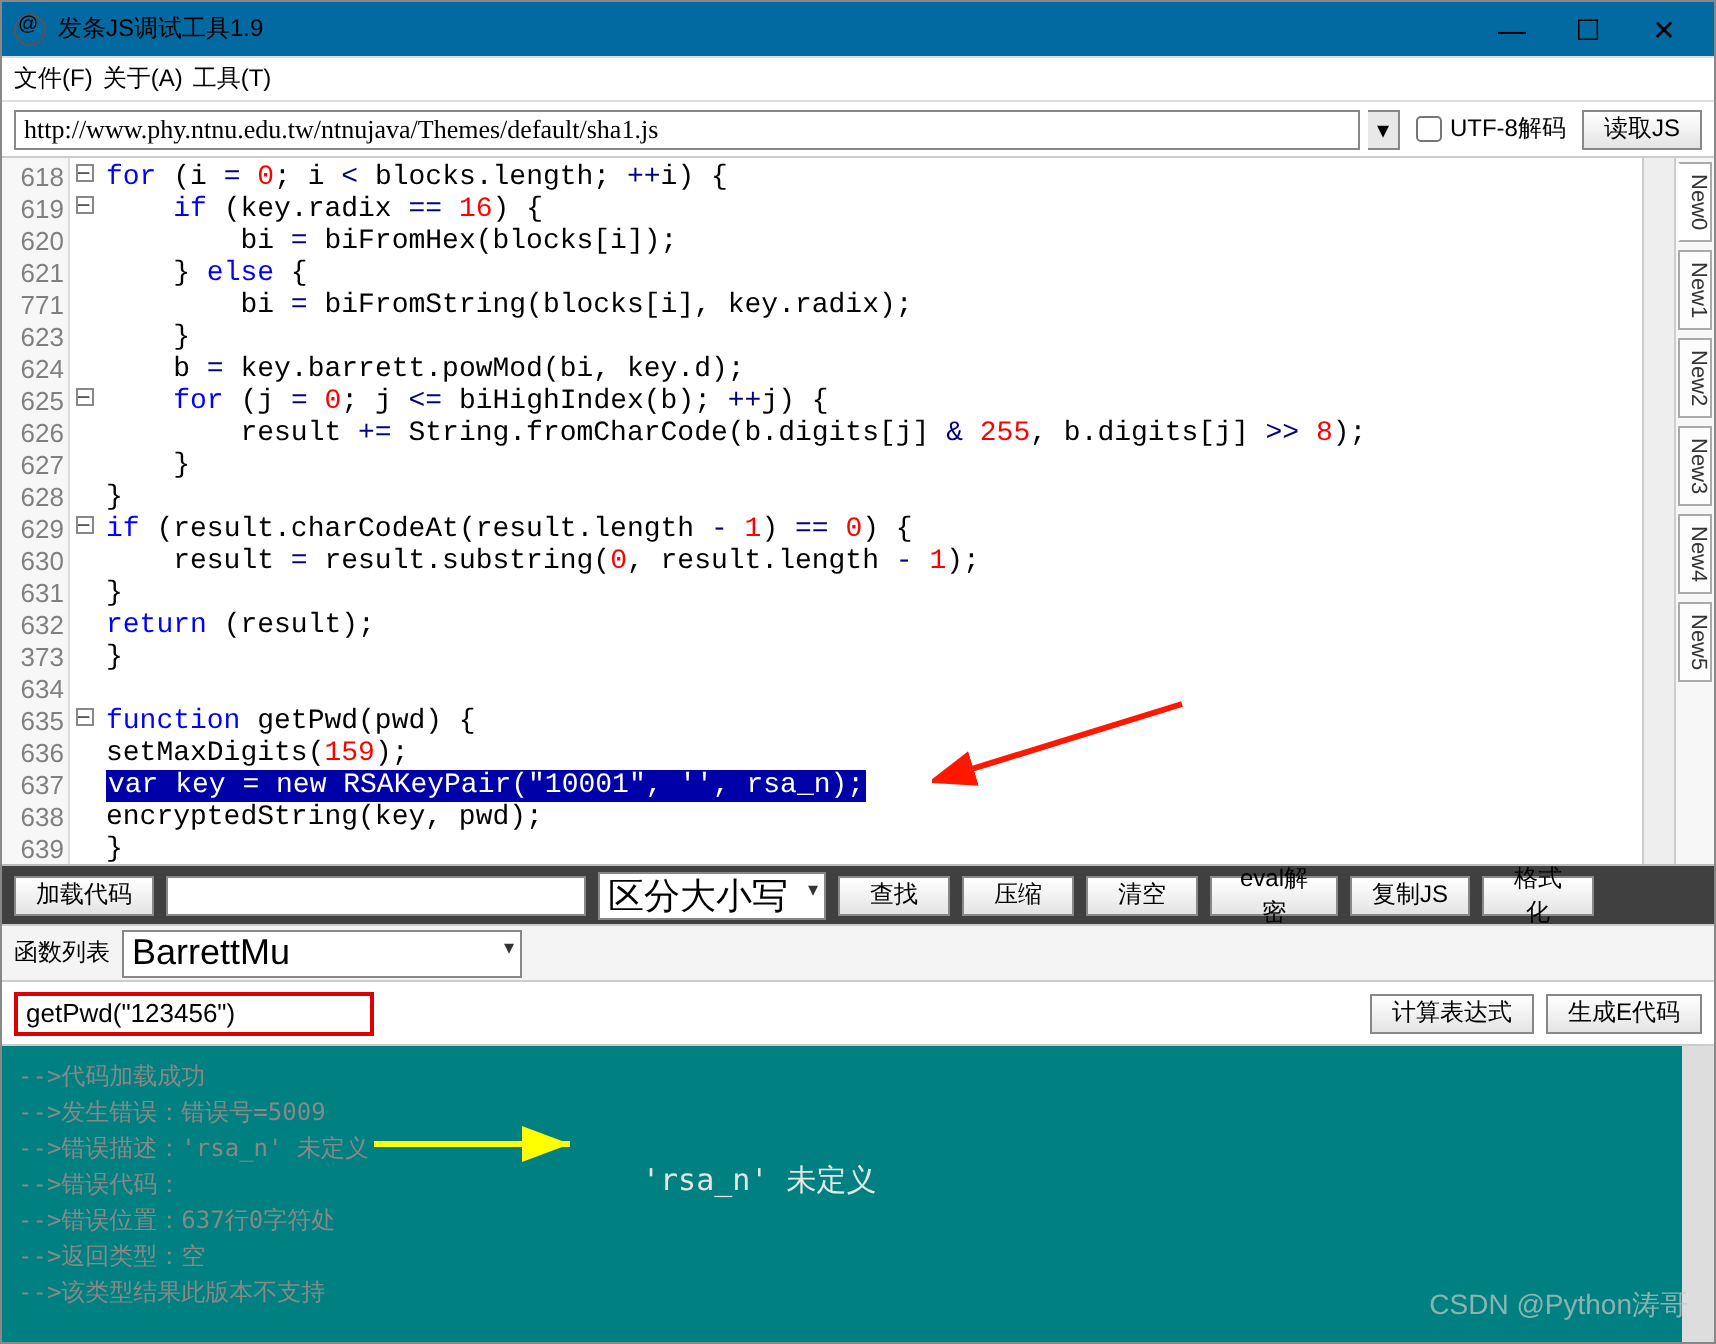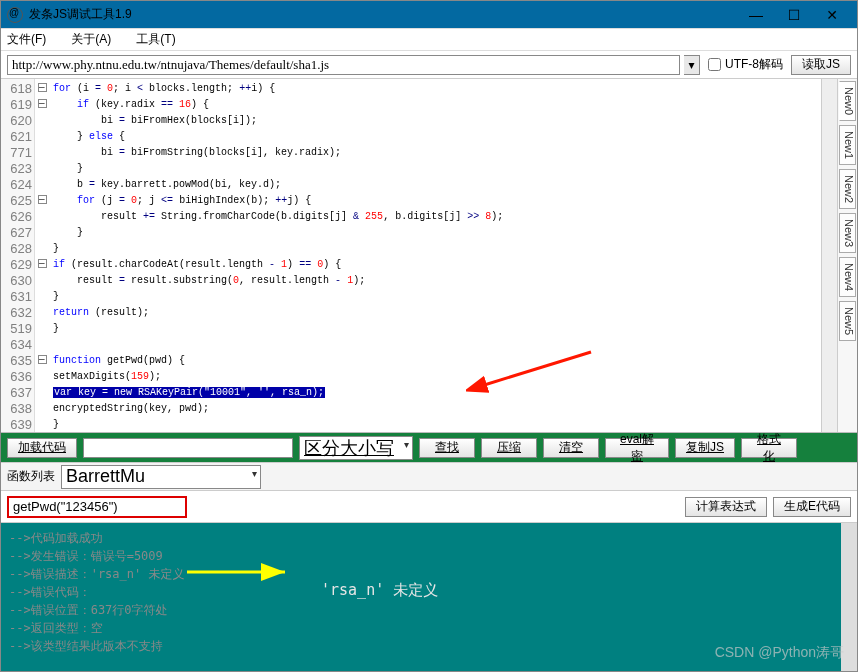--- a/index.html
+++ b/index.html
@@ -30,21 +30,21 @@
 .titlebar .icon::before { content:"@"; font-size:10px; position:absolute; left:1px; top:-1px;}
 .titlebar .title { flex:1; font-size:12px; }
 .win-controls { display:flex; gap:0; }
 .win-btn { width:38px; height:28px; display:flex; align-items:center; justify-content:center; font-family: Arial; font-size:14px; }
 
 .menubar {
   height: 22px;
   display:flex;
   align-items:center;
   padding: 0 6px;
-  gap: 25px;
+  gap: 5px;
   border-bottom: 1px solid #ddd;
   font-size:12px;
 }
 .toolbar {
   height: 28px;
   display:flex;
   align-items:center;
   padding: 2px 6px;
   gap: 4px;
   border-bottom: 1px solid #ccc;
@@ -102,21 +102,21 @@
   font-size:10px;
   color:#555;
   padding-top:2px;
 }
 .fold-col div { height:16px; line-height:16px; text-align:center; }
 .fold-box { width:9px; height:9px; border:1px solid #888; background:#fff; display:inline-block; position:relative; }
 .fold-box.minus::after { content:"−"; position:absolute; top:-4px; left:0px; font-size:11px;}
 .code {
   flex:1;
   font-family: Consolas, "Courier New", monospace;
-  font-size: 10px;
+  font-size: 14px;
   padding: 2px 4px;
   white-space: pre;
   line-height: 16px;
   overflow: hidden;
   position:relative;
 }
 .kw { color:#0000ff; }
 .num  { color:#ff0000; }
 .op   { color:#000080; }
 .hl   { background:#0000a8; color:#fff; padding:0 1px; }
@@ -149,23 +149,22 @@
 .stab.active { background:#fff; border-left-color:#fff; }
 
 .scroll-v { width:16px; background:#eee; border-left:1px solid #ccc; }
 
 .mid-toolbar {
   height: 30px;
   display:flex;
   align-items:center;
   gap: 6px;
   padding: 3px 6px;
-  background:#15803d;
+  background:#404040;
   border-bottom: 1px solid #ccc;
-  text-decoration: underline;
 }
 .combo {
   height:24px;
   border:1px solid #888;
   background:#fff;
   padding:0 18px 0 4px;
   font-size:18px;
   position:relative;
   display:inline-flex;
   align-items:center;
@@ -268,21 +267,21 @@
           <div>623</div>
           <div>624</div>
           <div>625</div>
           <div>626</div>
           <div>627</div>
           <div>628</div>
           <div>629</div>
           <div>630</div>
           <div>631</div>
           <div>632</div>
-          <div>519</div>
+          <div>373</div>
           <div>634</div>
           <div>635</div>
           <div>636</div>
           <div>637</div>
           <div>638</div>
           <div>639</div>
       </div>
       <div class="fold-col">
         <div><span class="fold-box minus"></span></div>
         <div><span class="fold-box minus"></span></div>

